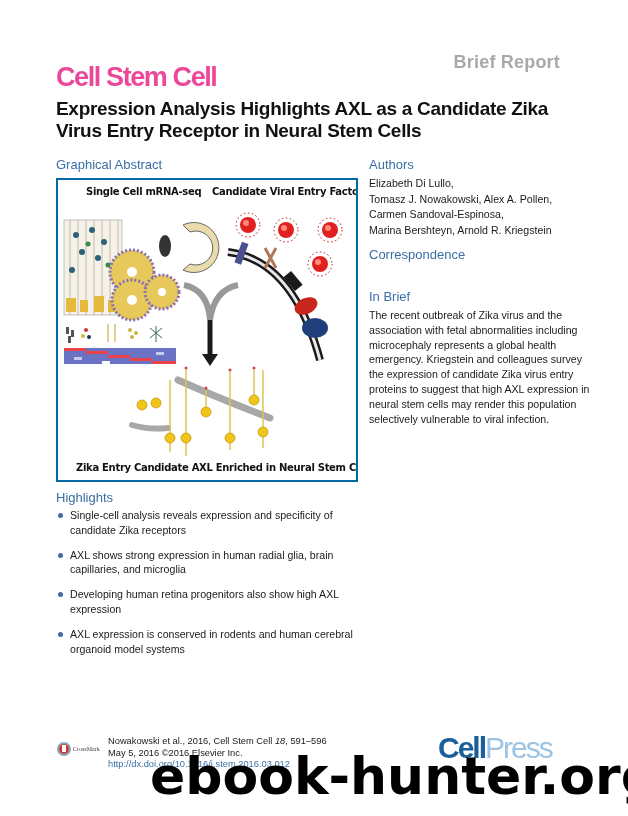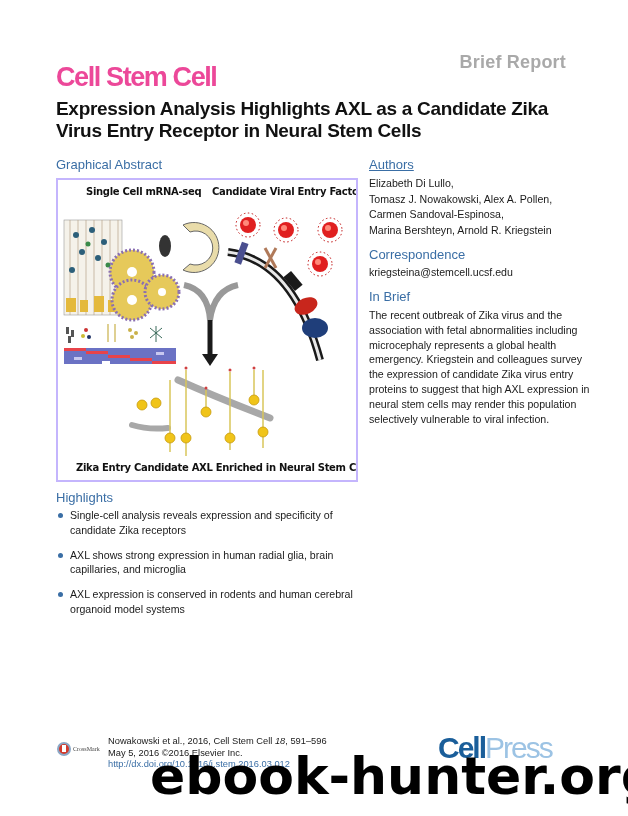--- a/index.html
+++ b/index.html
@@ -1,25 +1,25 @@
 <!DOCTYPE html>
 <html><head>
   <meta charset="utf-8">
   <style>
     * { margin: 0; padding: 0; box-sizing: border-box; }
     html, body { width: 628px; height: 816px; background: #ffffff; overflow: hidden; }
     body { position: relative; font-family: "Liberation Sans", sans-serif; color: #1a1a1a; }
 
-    .report-type { position: absolute; right: 62px; top: 52px; font-size: 18px; font-weight: bold; color: #a9a9a9; letter-spacing: 0.2px; margin-left: 29px; }
+    .report-type { position: absolute; right: 68px; top: 52px; font-size: 18px; font-weight: bold; color: #a9a9a9; letter-spacing: 0.2px; margin-left: 29px; }
     .journal { position: absolute; left: 56px; top: 62px; font-size: 27px; font-weight: bold; color: #ec4899; letter-spacing: -1.4px; }
     .title { position: absolute; left: 56px; top: 98px; width: 540px; font-size: 19px; font-weight: bold; color: #111; line-height: 22px; letter-spacing: -0.3px; }
 
     .section-h { position: absolute; font-size: 13px; color: #3a6ea5; }
 
-    .ga-box { position: absolute; left: 56px; top: 178px; width: 302px; height: 304px; border: 2px solid #c4b5fd; background: #fff; overflow: hidden; }
+    .ga-box { position: absolute; left: 56px; top: 178px; width: 302px; height: 304px; border: 2px solid #0369a1; background: #fff; overflow: hidden; }
     .ga-box svg { position: absolute; left: 0; top: 0; }
     .ga-label { position: absolute; font-size: 10px; font-weight: bold; color: #111; white-space: nowrap; font-family: "DejaVu Sans", sans-serif; letter-spacing: -0.3px; }
 
     .right-col { position: absolute; left: 369px; width: 220px; }
     .author-text { font-size: 10.6px; line-height: 15.5px; color: #1a1a1a; }
     .brief-text { font-size: 10.6px; line-height: 14.8px; color: #1a1a1a; }
 
     .highlights { position: absolute; left: 56px; top: 508px; width: 310px; list-style: none; }
     .highlights li { position: relative; padding-left: 14px; font-size: 10.6px; line-height: 14.8px; color: #1a1a1a; margin-bottom: 10px; }
     .highlights li .bullet { position: absolute; left: 2px; top: 5px; width: 5px; height: 5px; border-radius: 50%; background: #3a6ea5; }
@@ -203,41 +203,41 @@
           <circle cx="148" cy="208" r="1.5"></circle>
         </g>
     </g>
   </svg>
   <div class="ga-label" style="left:28px; top:6px;">Single Cell mRNA-seq</div>
   <div class="ga-label" style="left:154px; top:6px;">Candidate Viral Entry Factors</div>
   <div class="ga-label" style="left:18px; top:282px;">Zika Entry Candidate AXL Enriched in Neural Stem Cells</div>
 </div>
 
 <div class="right-col" style="top:157px;">
-  <div style="font-size:13px; color:#3a6ea5; margin-bottom:4px;text-decoration:underline;">Authors</div>
+  <div style="font-size:13px; color:#3a6ea5; margin-bottom:4px;">Authors</div>
   <div class="author-text">Elizabeth Di Lullo,</div>
   <div class="author-text">Tomasz J. Nowakowski, Alex A. Pollen,</div>
   <div class="author-text">Carmen Sandoval-Espinosa,</div>
   <div class="author-text">Marina Bershteyn, Arnold R. Kriegstein</div>
 </div>
 
 <div class="right-col" style="top:247px;">
   <div style="font-size:13px; color:#3a6ea5; margin-bottom:3px;">Correspondence</div>
-  <div class="author-text">kriegsteina@stemcell.ucsf.edu</div>
 </div>
 
 <div class="right-col" style="top:289px; width:228px;">
   <div style="font-size:13px; color:#3a6ea5; margin-bottom:4px;">In Brief</div>
   <p class="brief-text">The recent outbreak of Zika virus and the association with fetal abnormalities including microcephaly represents a global health emergency. Kriegstein and colleagues survey the expression of candidate Zika virus entry proteins to suggest that high AXL expression in neural stem cells may render this population selectively vulnerable to viral infection.</p>
 </div>
 
 <div class="section-h" style="left:56px; top:490px;">Highlights</div>
 <ul class="highlights">
   <li><span class="bullet"></span><span>Single-cell analysis reveals expression and specificity of candidate Zika receptors</span></li>
   <li><span class="bullet"></span><span>AXL shows strong expression in human radial glia, brain capillaries, and microglia</span></li>
+  <li><span class="bullet"></span><span>Developing human retina progenitors also show high AXL expression</span></li>
   <li><span class="bullet"></span><span>AXL expression is conserved in rodents and human cerebral organoid model systems</span></li>
 </ul>
 
 <div class="crossmark">
   <span class="circle"></span>
   <span class="txt">CrossMark</span>
 </div>
 <div class="footer-cite">
   <div><span>Nowakowski et al., 2016, Cell Stem Cell </span><i>18</i><span>, 591–596</span></div>
   <div>May 5, 2016 ©2016 Elsevier Inc.</div>

